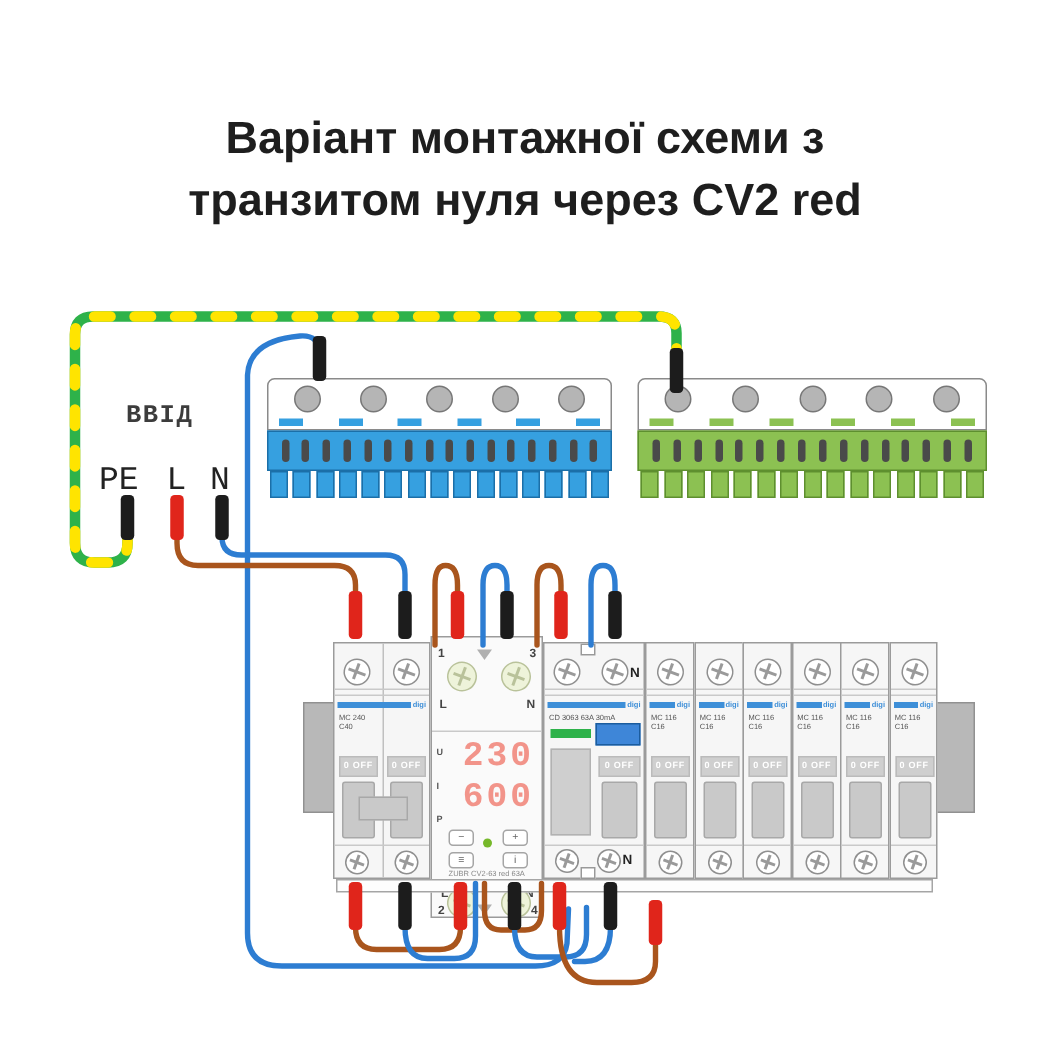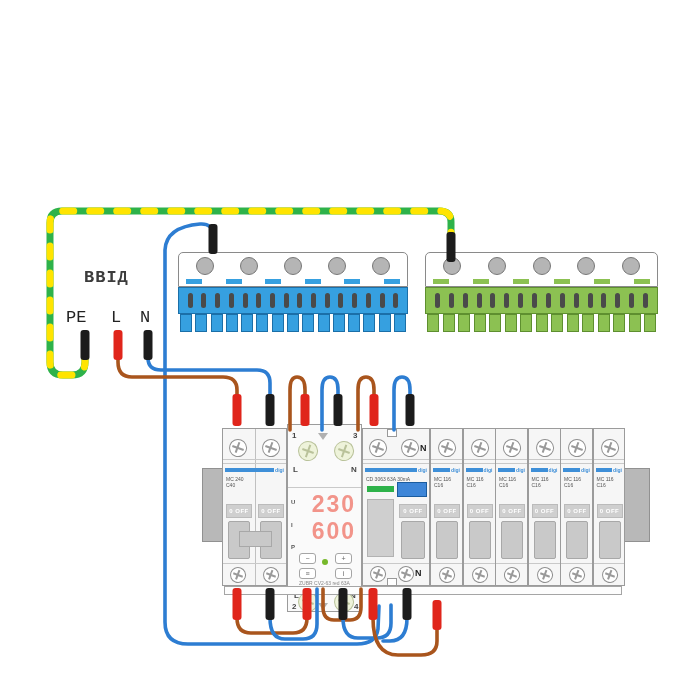--- a/index.html
+++ b/index.html
@@ -4,21 +4,21 @@
 <style>
   html,body{margin:0;padding:0;background:#fff;}
   .stage{position:relative;width:700px;height:700px;background:#fff;overflow:hidden;
          font-family:"Liberation Sans",sans-serif;}
   
   .title{position:absolute;left:0;width:700px;text-align:center;
          font-weight:bold;font-size:30px;color:var(--title-color);}
   
   .lbl{position:absolute;color:#222;font-family:Liberation Mono, monospace;}
   .lbl-vvid{font-size:17px;font-weight:bold;letter-spacing:1px;color:#3c3c3c;}
-  .lbl-term{font-size:17px;}
+  .lbl-term{font-size:22px;}
   
   .bus{position:absolute;height:80px;}
   .bus-cap{position:absolute;left:0;right:0;top:0;height:35px;background:#fff;
            border:1.5px solid #8a8a8a;border-radius:5px 5px 0 0;box-sizing:border-box;}
   .bus-screws{position:absolute;left:18px;right:18px;top:5px;height:18px;
               display:flex;justify-content:space-between;}
   .bus-screws .rep{width:18px;height:18px;border-radius:50%;background:#b5b5b5;
                    border:1px solid #777;box-sizing:border-box;}
   .bus-tabs{position:absolute;left:8px;right:8px;top:27px;height:5px;
             display:flex;justify-content:space-between;}
@@ -65,21 +65,21 @@
   .notch{position:absolute;width:10px;height:8px;background:#fff;border:1px solid #999;
          box-sizing:border-box;}
   .nlab{position:absolute;font-weight:bold;font-size:9px;color:#222;}
   
   .cv2{background:#fafafa;}
   .cv2 .tnum{position:absolute;font-size:8px;font-weight:bold;color:#444;}
   .cv2 .tln{position:absolute;font-size:8px;font-weight:bold;color:#444;}
   .cv2 .arrow{position:absolute;width:0;height:0;border-left:5px solid transparent;
               border-right:5px solid transparent;border-top:7px solid #b0b0b0;}
   .cv2 .uip{position:absolute;font-size:6px;color:#555;font-weight:bold;}
-  .digits{position:absolute;text-align:right;font-family:Liberation Sans, sans-serif;
+  .digits{position:absolute;text-align:right;font-family:Liberation Mono, monospace;
           font-weight:bold;font-size:23px;line-height:27px;color:var(--display-red);
           letter-spacing:2px;}
   .btn{position:absolute;width:17px;height:11px;background:#fff;border:1px solid #a5a5a5;
        border-radius:3px;font-size:7px;line-height:10px;text-align:center;color:#666;
        box-sizing:border-box;}
   .led{position:absolute;width:6px;height:6px;border-radius:50%;background:var(--led-green);}
   .cv2-model{position:absolute;width:100%;text-align:center;font-size:5px;color:#888;}
   
   .din{position:absolute;background:#b8b8b8;border:1px solid #919191;box-sizing:border-box;}
   .bstrip{position:absolute;height:9px;background:#fdfdfd;border:1px solid #a5a5a5;
@@ -95,20 +95,22 @@
   .w.peg{stroke:var(--wire-green);stroke-width:7px;}
   .w.pey{stroke:var(--wire-yellow);stroke-width:7px;stroke-dasharray:11 16;}
   .t-red{fill:var(--term-red);}
   .t-black{fill:var(--term-black);}
 </style>
 </head>
 <body>
 
 <div class="stage">
 
+  <div class="title" style="top:76px">Варіант монтажної схеми з</div>
+  <div class="title" style="top:117px">транзитом нуля через CV2 red</div>
 
   <div class="lbl lbl-vvid" style="left:84px;top:268px">ВВІД</div>
   <div class="lbl lbl-term" style="left:66px;top:308px">PE</div>
   <div class="lbl lbl-term" style="left:111px;top:308px">L</div>
   <div class="lbl lbl-term" style="left:140px;top:308px">N</div>
 
   <div class="bus blue-bus" style="left:178px;top:252px;width:230px">
     <div class="bus-cap"></div>
     <div class="bus-screws">
         <div class="rep"></div>

